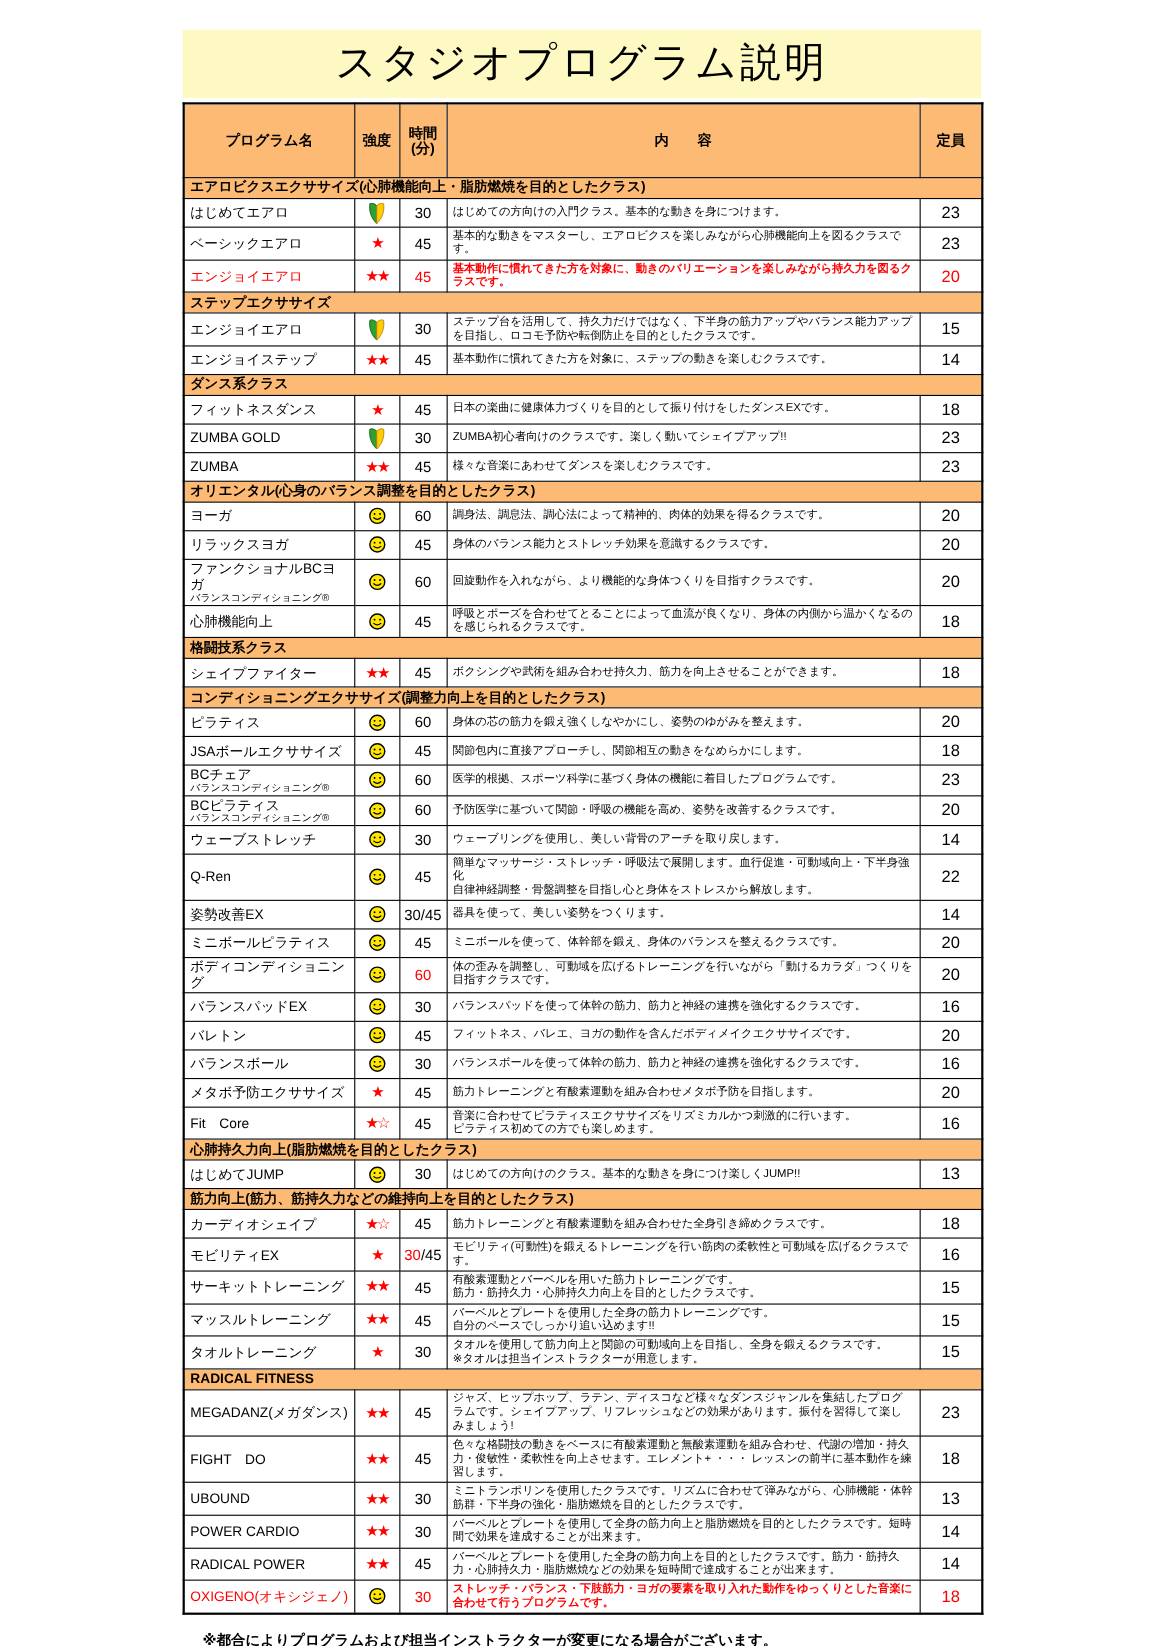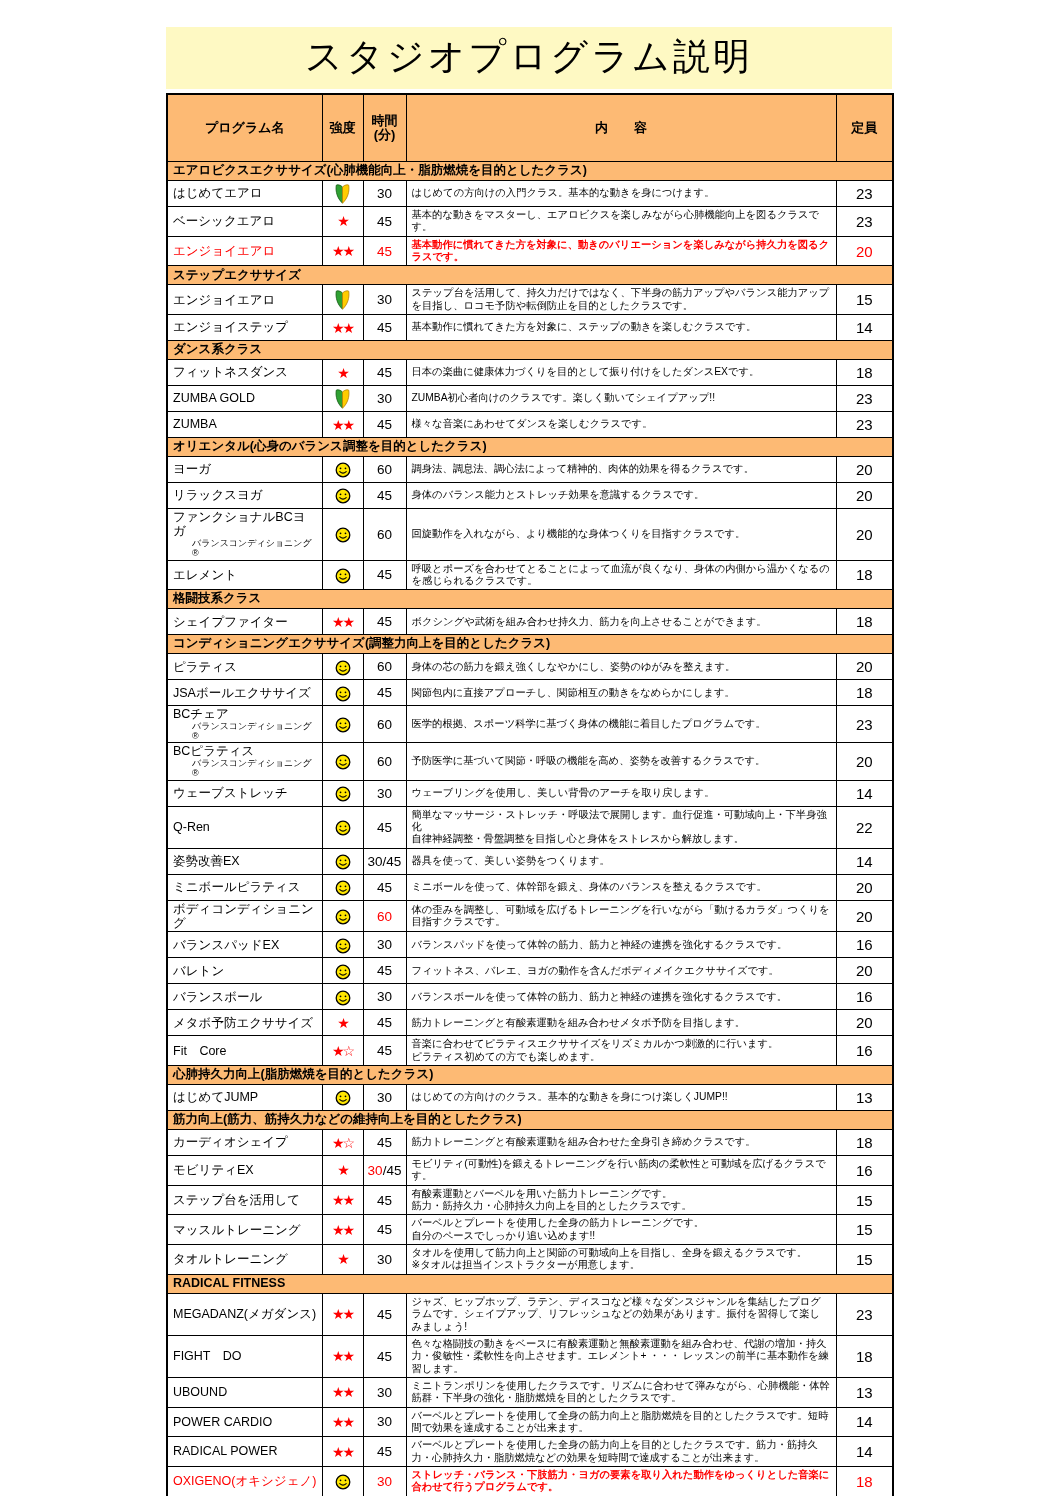--- a/index.html
+++ b/index.html
@@ -52,21 +52,20 @@
   td.name-cell {
     font-size: 12.5px;
     padding: 1px 5px;
     line-height: 1.15;
     letter-spacing: 0;
   }
   td.name-cell .sub-name {
     display: block;
     font-size: 9px;
     line-height: 1.1;
-    margin-left: 19px;
   }
   td.icon-cell { text-align: center; padding: 0; }
   .star {
     color: #FF0000;
     font-size: 14px;
     letter-spacing: -2px;
     font-weight: normal;
     white-space: nowrap;
   }
   td.time-cell {
@@ -227,21 +226,21 @@
               <circle cx="10" cy="10" r="8.5" fill="#FFE600" stroke="#000" stroke-width="1.6"></circle>
               <circle cx="6.9" cy="7.9" r="1.1" fill="#000"></circle>
               <circle cx="13.1" cy="7.9" r="1.1" fill="#000"></circle>
               <path d="M6 12.1 Q10 15.6 14 12.1" fill="none" stroke="#000" stroke-width="1.4" stroke-linecap="round"></path>
             </svg></td>
           <td class="time-cell"><span>60</span></td>
           <td class="content-cell">回旋動作を入れながら、より機能的な身体つくりを目指すクラスです。</td>
           <td class="capacity-cell">20</td>
         </tr>
         <tr class="program-row">
-          <td class="name-cell">エレメント</td>
+          <td class="name-cell">心肺機能向上</td>
           <td class="icon-cell"><svg class="smiley-svg" width="16" height="16" viewBox="0 0 20 20">
               <circle cx="10" cy="10" r="8.5" fill="#FFE600" stroke="#000" stroke-width="1.6"></circle>
               <circle cx="6.9" cy="7.9" r="1.1" fill="#000"></circle>
               <circle cx="13.1" cy="7.9" r="1.1" fill="#000"></circle>
               <path d="M6 12.1 Q10 15.6 14 12.1" fill="none" stroke="#000" stroke-width="1.4" stroke-linecap="round"></path>
             </svg></td>
           <td class="time-cell"><span>45</span></td>
           <td class="content-cell">呼吸とポーズを合わせてとることによって血流が良くなり、身体の内側から温かくなるのを感じられるクラスです。</td>
           <td class="capacity-cell">18</td>
         </tr>
@@ -442,21 +441,21 @@
           <td class="capacity-cell">18</td>
         </tr>
         <tr class="program-row">
           <td class="name-cell">モビリティEX</td>
           <td class="icon-cell"><span class="star">★</span></td>
           <td class="time-cell"><span class="red-text">30</span><span>/45</span></td>
           <td class="content-cell">モビリティ(可動性)を鍛えるトレーニングを行い筋肉の柔軟性と可動域を広げるクラスです。</td>
           <td class="capacity-cell">16</td>
         </tr>
         <tr class="program-row">
-          <td class="name-cell">ステップ台を活用して</td>
+          <td class="name-cell">サーキットトレーニング</td>
           <td class="icon-cell"><span class="star">★★</span></td>
           <td class="time-cell"><span>45</span></td>
           <td class="content-cell">有酸素運動とバーベルを用いた筋力トレーニングです。<br>筋力・筋持久力・心肺持久力向上を目的としたクラスです。</td>
           <td class="capacity-cell">15</td>
         </tr>
         <tr class="program-row">
           <td class="name-cell">マッスルトレーニング</td>
           <td class="icon-cell"><span class="star">★★</span></td>
           <td class="time-cell"><span>45</span></td>
           <td class="content-cell">バーベルとプレートを使用した全身の筋力トレーニングです。<br>自分のペースでしっかり追い込めます!!</td>

